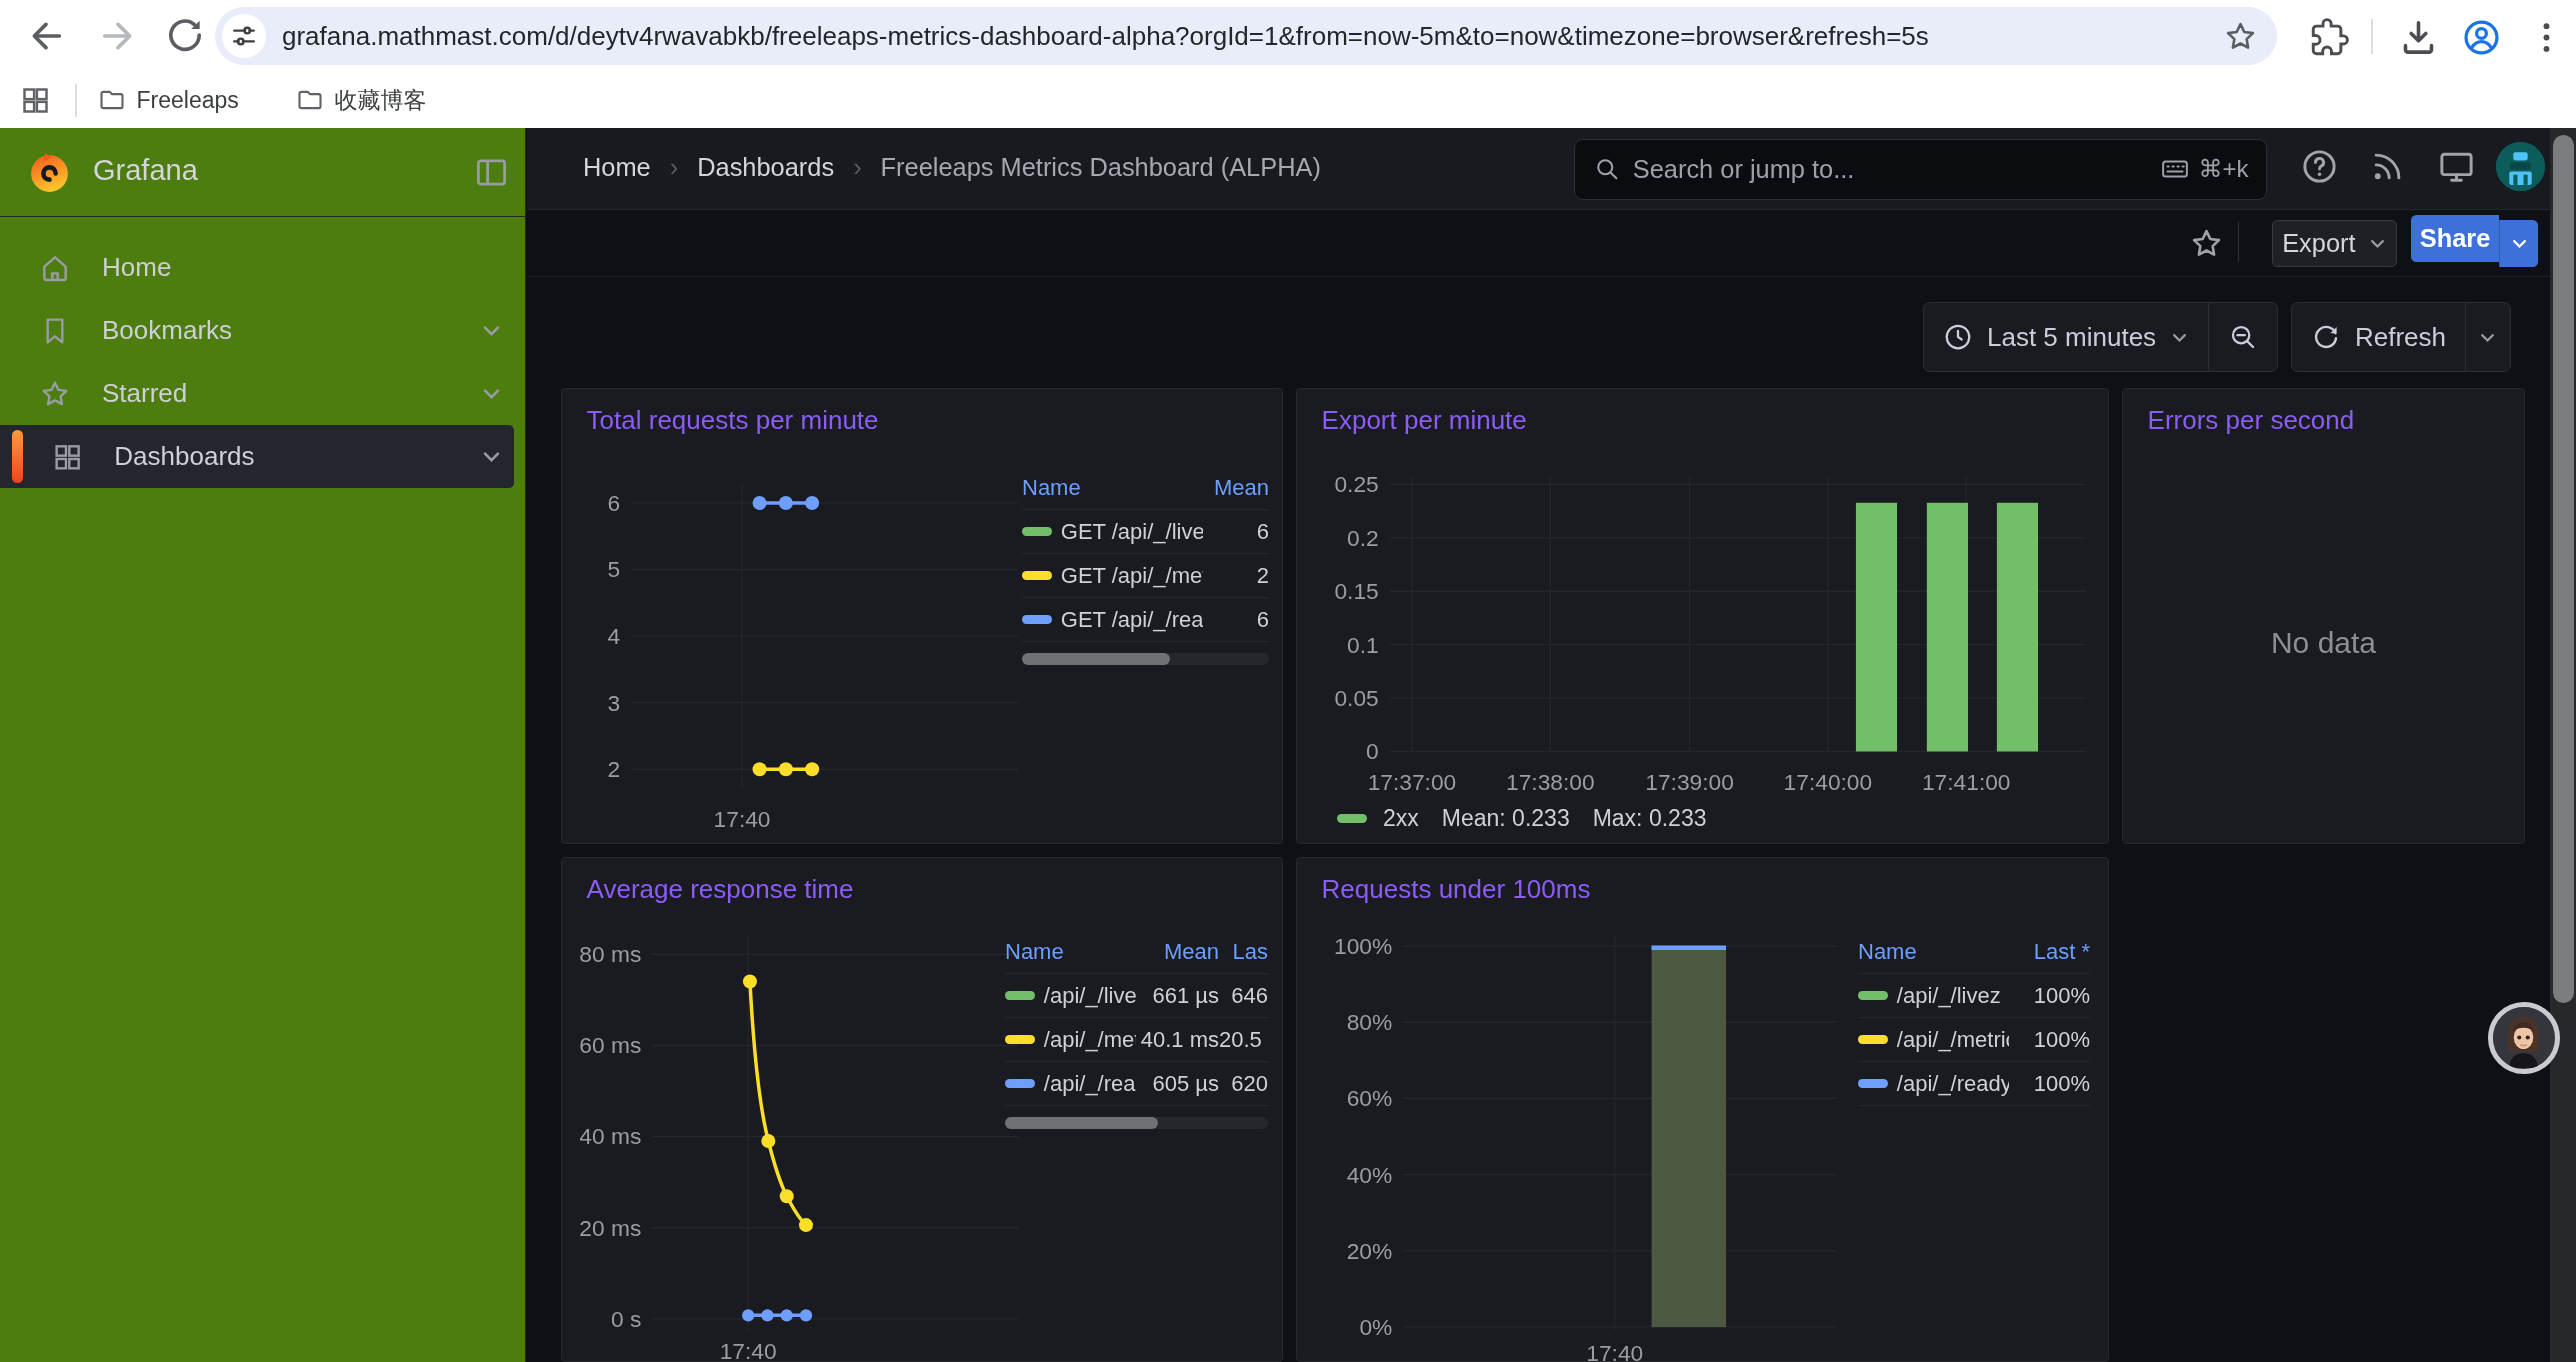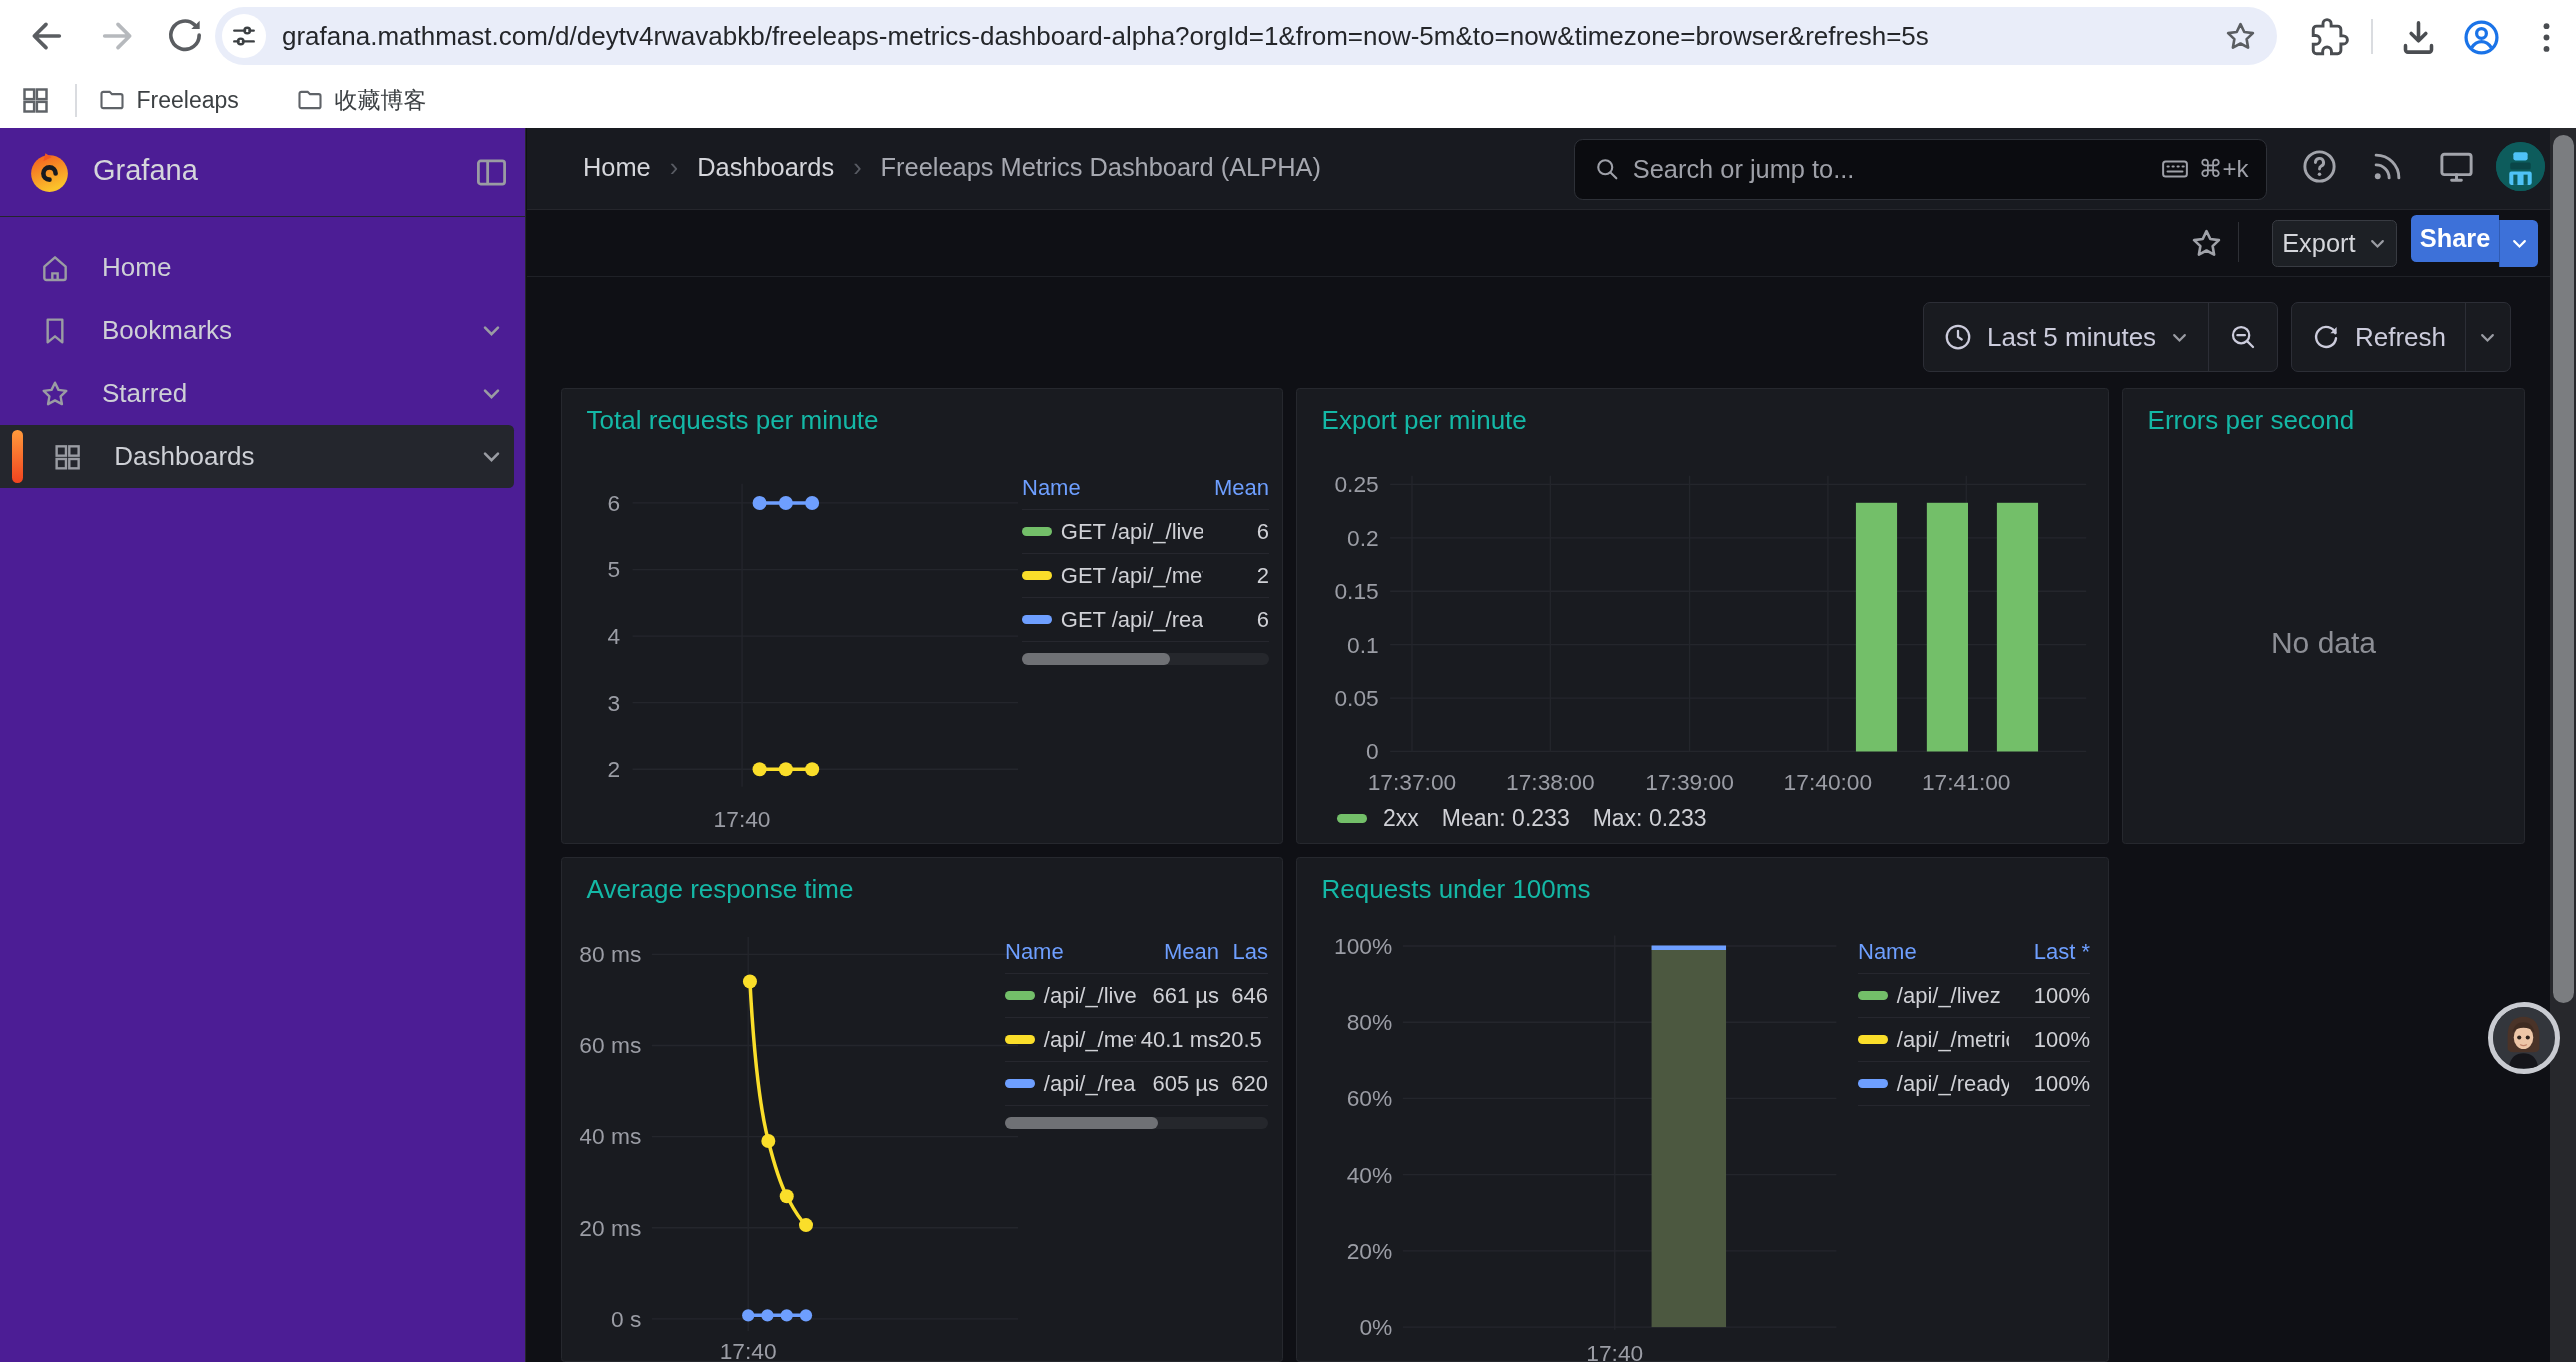--- a/index.html
+++ b/index.html
@@ -19,21 +19,21 @@
     overflow:hidden; flex:1; }
   .omni-star { color:#5a5d61; margin-right:19px; }
   .tb-icon { top:17.5px; width:39px; height:39px; color:#4a4d51; }
   .bookmarksbar { left:0; top:72px; width:2576px; height:56px; background:#ffffff; }
   .bm-item { position:absolute; top:10.5px; height:35px; display:flex; align-items:center;
     gap:10.5px; color:#3c4043; font-size:23px; }
   .vdiv-light { position:absolute; width:1.8px; background:#dadce0; }
 
   
   .appbg { left:0; top:128px; width:2576px; height:1235px; background:#0f1015; }
-  .sidebar { left:0; top:128px; width:526px; height:1235px; background:#4c1d95;
+  .sidebar { left:0; top:128px; width:526px; height:1235px; background:#4d7c0f;
     border-right:0.9px solid #25262c; }
   .sb-header { position:absolute; left:0; top:0; width:100%; height:89px;
     border-bottom:0.9px solid #25262c; }
   .brand { position:absolute; left:93px; top:26px; font-size:29px; color:#d5d6db; }
   .navitem { position:absolute; left:0; width:526px; height:63px; display:flex;
     align-items:center; color:#ced0d6; font-size:26px; cursor:pointer; }
   .navitem .nicon { position:absolute; left:39px; width:32px; height:32px; color:#9a9ca3; }
   .navitem .nlabel { position:absolute; left:102px; }
   .navitem .nchev { position:absolute; left:480px; width:23px; height:23px; color:#9a9ca3; }
   .navitem.active { background:#24262d; width:514px; border-radius:0 5.3px 5.3px 0; }
@@ -63,21 +63,21 @@
     border-radius:0 5.3px 5.3px 0; color:#fff; }
 
   .ctrl-group { position:absolute; display:flex; height:70px; border:0.9px solid #2c2e36;
     border-radius:7px; background:#191b20; color:#ccccdc; font-size:26px; }
   .ctrl-seg { display:flex; align-items:center; gap:14px; padding:0 19px; }
   .ctrl-sep { width:0.9px; background:#2c2e36; }
 
   .panel { position:absolute; background:#191b20; border:0.9px solid #26282e;
     border-radius:3.5px; overflow:hidden; }
   .ptitle { position:absolute; left:24.6px; top:16px; font-size:26px; font-weight:500;
-    color:#14b8a6; }
+    color:#8b5cf6; }
   .nodata { position:absolute; left:0; right:0; top:237px; text-align:center;
     font-size:30px; color:#8d8f96; }
 
   .legend { position:absolute; font-size:22px; color:#d0d1d6; }
   .lrow { display:grid; align-items:center; height:44px; border-bottom:0.9px solid #26272e; }
   .lhead { color:#6e9fff; font-weight:500; }
   .lname { display:flex; align-items:center; gap:8.8px; white-space:nowrap; overflow:hidden; }
   .lval { text-align:right; white-space:nowrap; overflow:hidden; }
   .chip { width:30px; height:8.8px; border-radius:4.4px; flex:0 0 30px; }
   .c-green { background:#73bf69; } .c-yellow { background:#fade2a; } .c-blue { background:#6e9fff; }

